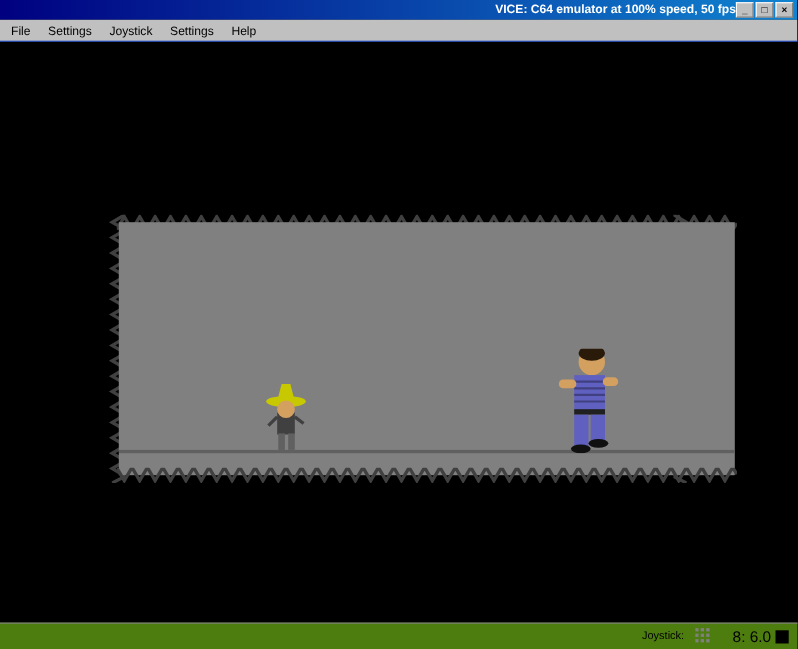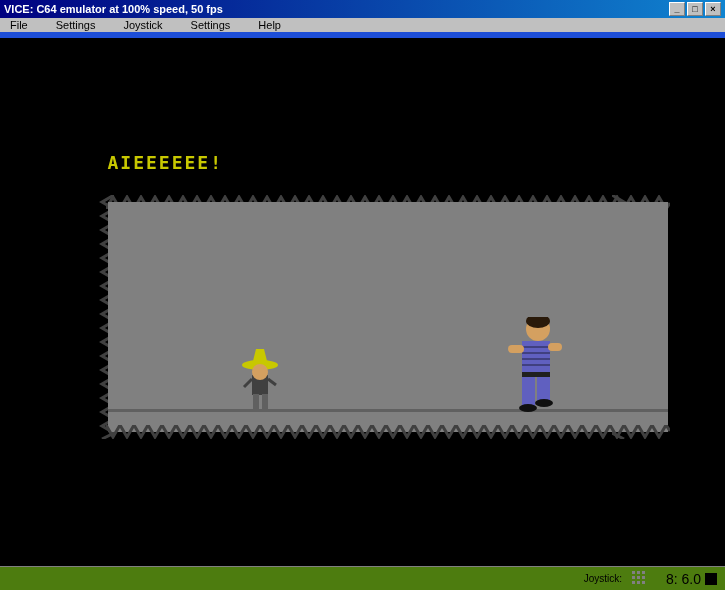--- a/index.html
+++ b/index.html
@@ -12,21 +12,21 @@
       overflow: hidden;
     }
 
     
     #title-bar {
       width: 100%;
       height: 18px;
       background: linear-gradient(to right, #000080, #1084d0);
       display: flex;
       align-items: center;
-      justify-content: space-between;
+      justify-content: flex-end;
       padding: 0 4px;
       user-select: none;
     }
 
     #title-text {
       color: white;
       font-size: 11px;
       font-weight: bold;
       font-family: 'Arial', sans-serif;
     }
@@ -50,24 +50,24 @@
       color: #000;
       font-weight: bold;
     }
 
     
     #menu-bar {
       width: 100%;
       height: 20px;
       background: #c0c0c0;
       display: flex;
-      align-items: center;
+      align-items: flex-end;
       padding: 0 4px;
-      gap: 16px;
-      border-bottom: 6px solid #1d4ed8;
+      gap: 4px;
+      border-bottom: 1px solid #1d4ed8;
     }
 
     .menu-item {
       padding: 2px 6px;
       font-size: 11px;
       font-family: 'Arial', sans-serif;
       color: #000;
       cursor: pointer;
     }
 
@@ -229,21 +229,20 @@
   <span class="menu-item">File</span>
   <span class="menu-item">Settings</span>
   <span class="menu-item">Joystick</span>
   <span class="menu-item">Settings</span>
   <span class="menu-item">Help</span>
 </div>
 
 <div id="emulator-area">
   <div id="game-screen">
 
-    <div id="game-text">AIEEEEEE!</div>
 
     <div id="zigzag-top">
       <svg width="564" height="14" xmlns="http://www.w3.org/2000/svg">
         <polyline points="0,14 7,2 14,14 21,2 28,14 35,2 42,14 49,2 56,14 63,2 70,14 77,2 84,14 91,2 98,14 105,2 112,14 119,2 126,14 133,2 140,14 147,2 154,14 161,2 168,14 175,2 182,14 189,2 196,14 203,2 210,14 217,2 224,14 231,2 238,14 245,2 252,14 259,2 266,14 273,2 280,14 287,2 294,14 301,2 308,14 315,2 322,14 329,2 336,14 343,2 350,14 357,2 364,14 371,2 378,14 385,2 392,14 399,2 406,14 413,2 420,14 427,2 434,14 441,2 448,14 455,2 462,14 469,2 476,14 483,2 490,14 497,2 504,14 511,2 518,14 525,2 532,14 539,2 546,14 553,2 560,14 564,8" fill="none" stroke="#404040" stroke-width="3"></polyline>
       </svg>
     </div>
 
     <div id="zigzag-left">
       <svg width="20" height="244" xmlns="http://www.w3.org/2000/svg">
         <polyline points="20,0 8,7 20,14 8,21 20,28 8,35 20,42 8,49 20,56 8,63 20,70 8,77 20,84 8,91 20,98 8,105 20,112 8,119 20,126 8,133 20,140 8,147 20,154 8,161 20,168 8,175 20,182 8,189 20,196 8,203 20,210 8,217 20,224 8,231 20,238 8,244" fill="none" stroke="#404040" stroke-width="3"></polyline>

